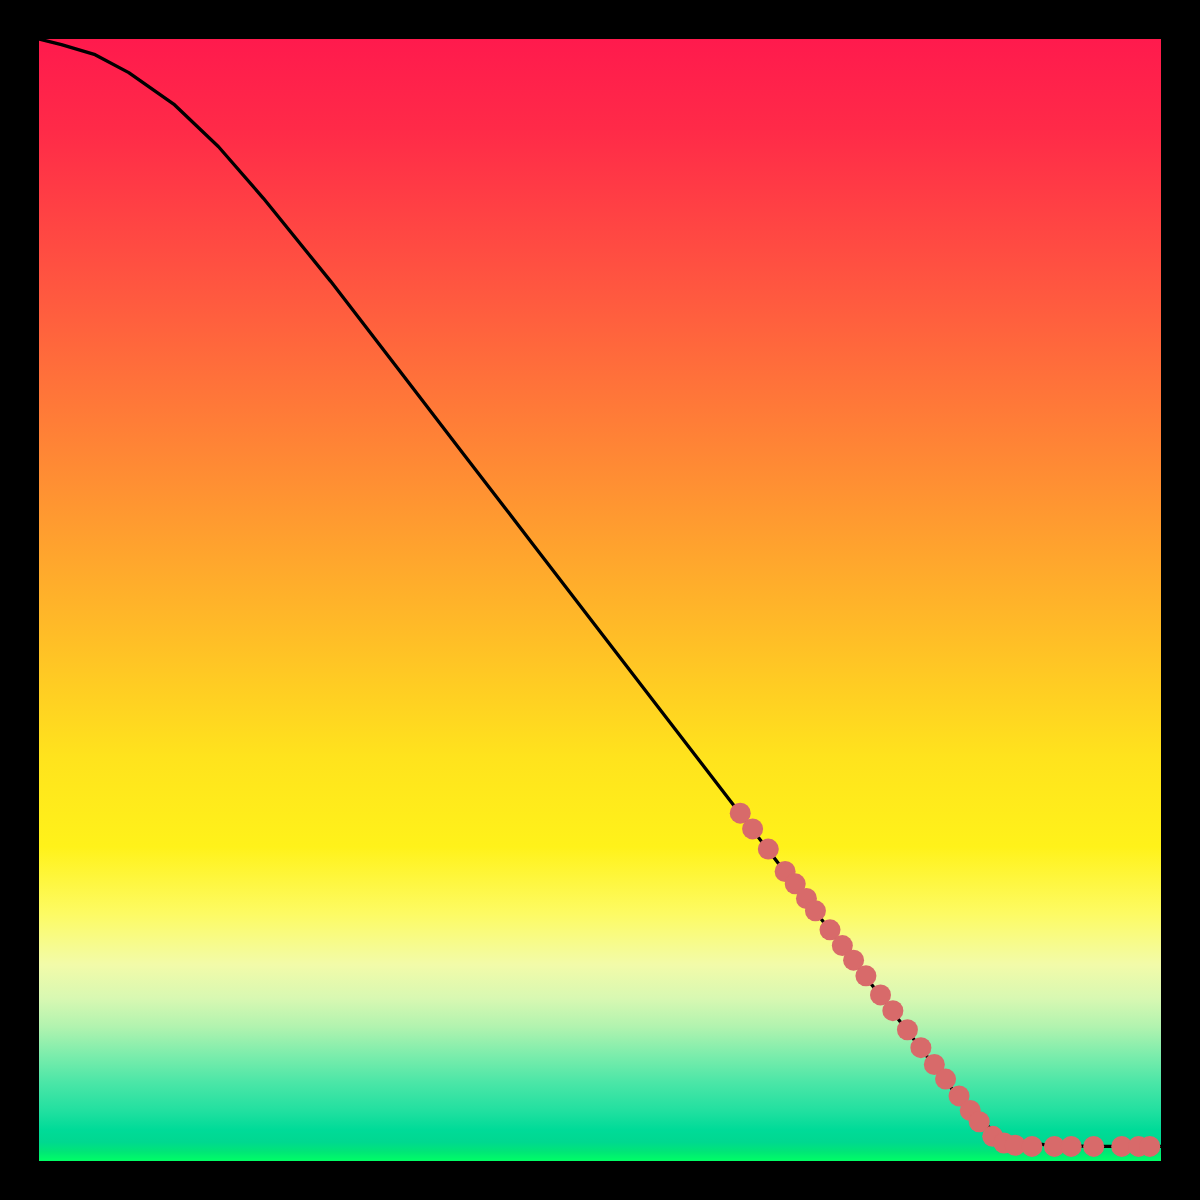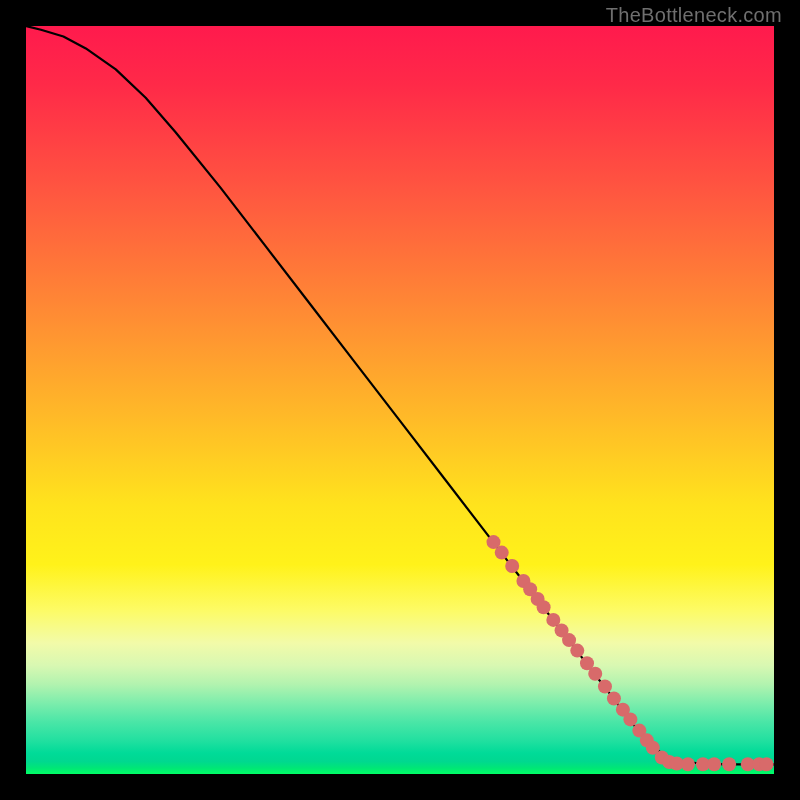--- a/index.html
+++ b/index.html
@@ -64,21 +64,20 @@
   svg.curve {
     position: absolute;
     inset: 0;
   }
 </style>
 </head>
 <body>
 
 <div class="stage">
 
-  <div class="watermark">TheBottleneck.com</div>
 
   <div class="plot-area">
     <div class="gradient-bg"></div>
 
     <svg class="curve" viewBox="0 0 748 748" preserveAspectRatio="none">
       <path id="curve-path" fill="none" stroke="#000000" stroke-width="2.2" stroke-linecap="round" stroke-linejoin="round" d="M0.00 0.00 L14.96 3.74 L37.40 10.47 L59.84 22.44 L89.76 43.38 L119.68 71.81 L149.60 106.22 L194.48 161.57 L239.36 219.91 L284.24 278.26 L329.12 336.60 L374.00 394.94 L418.88 453.29 L463.76 511.63 L508.64 569.98 L553.52 628.32 L583.44 667.22 L605.88 696.39 L620.84 715.84 L643.28 733.04 L673.20 737.53 L703.12 738.28 L733.04 738.28 L748.00 738.28"></path>
       <g id="dots-group">
           <circle cx="467.50" cy="516.12" r="7" fill="#d86a6a"></circle>
           <circle cx="475.73" cy="526.59" r="7" fill="#d86a6a"></circle>
           <circle cx="486.20" cy="540.06" r="7" fill="#d86a6a"></circle>

